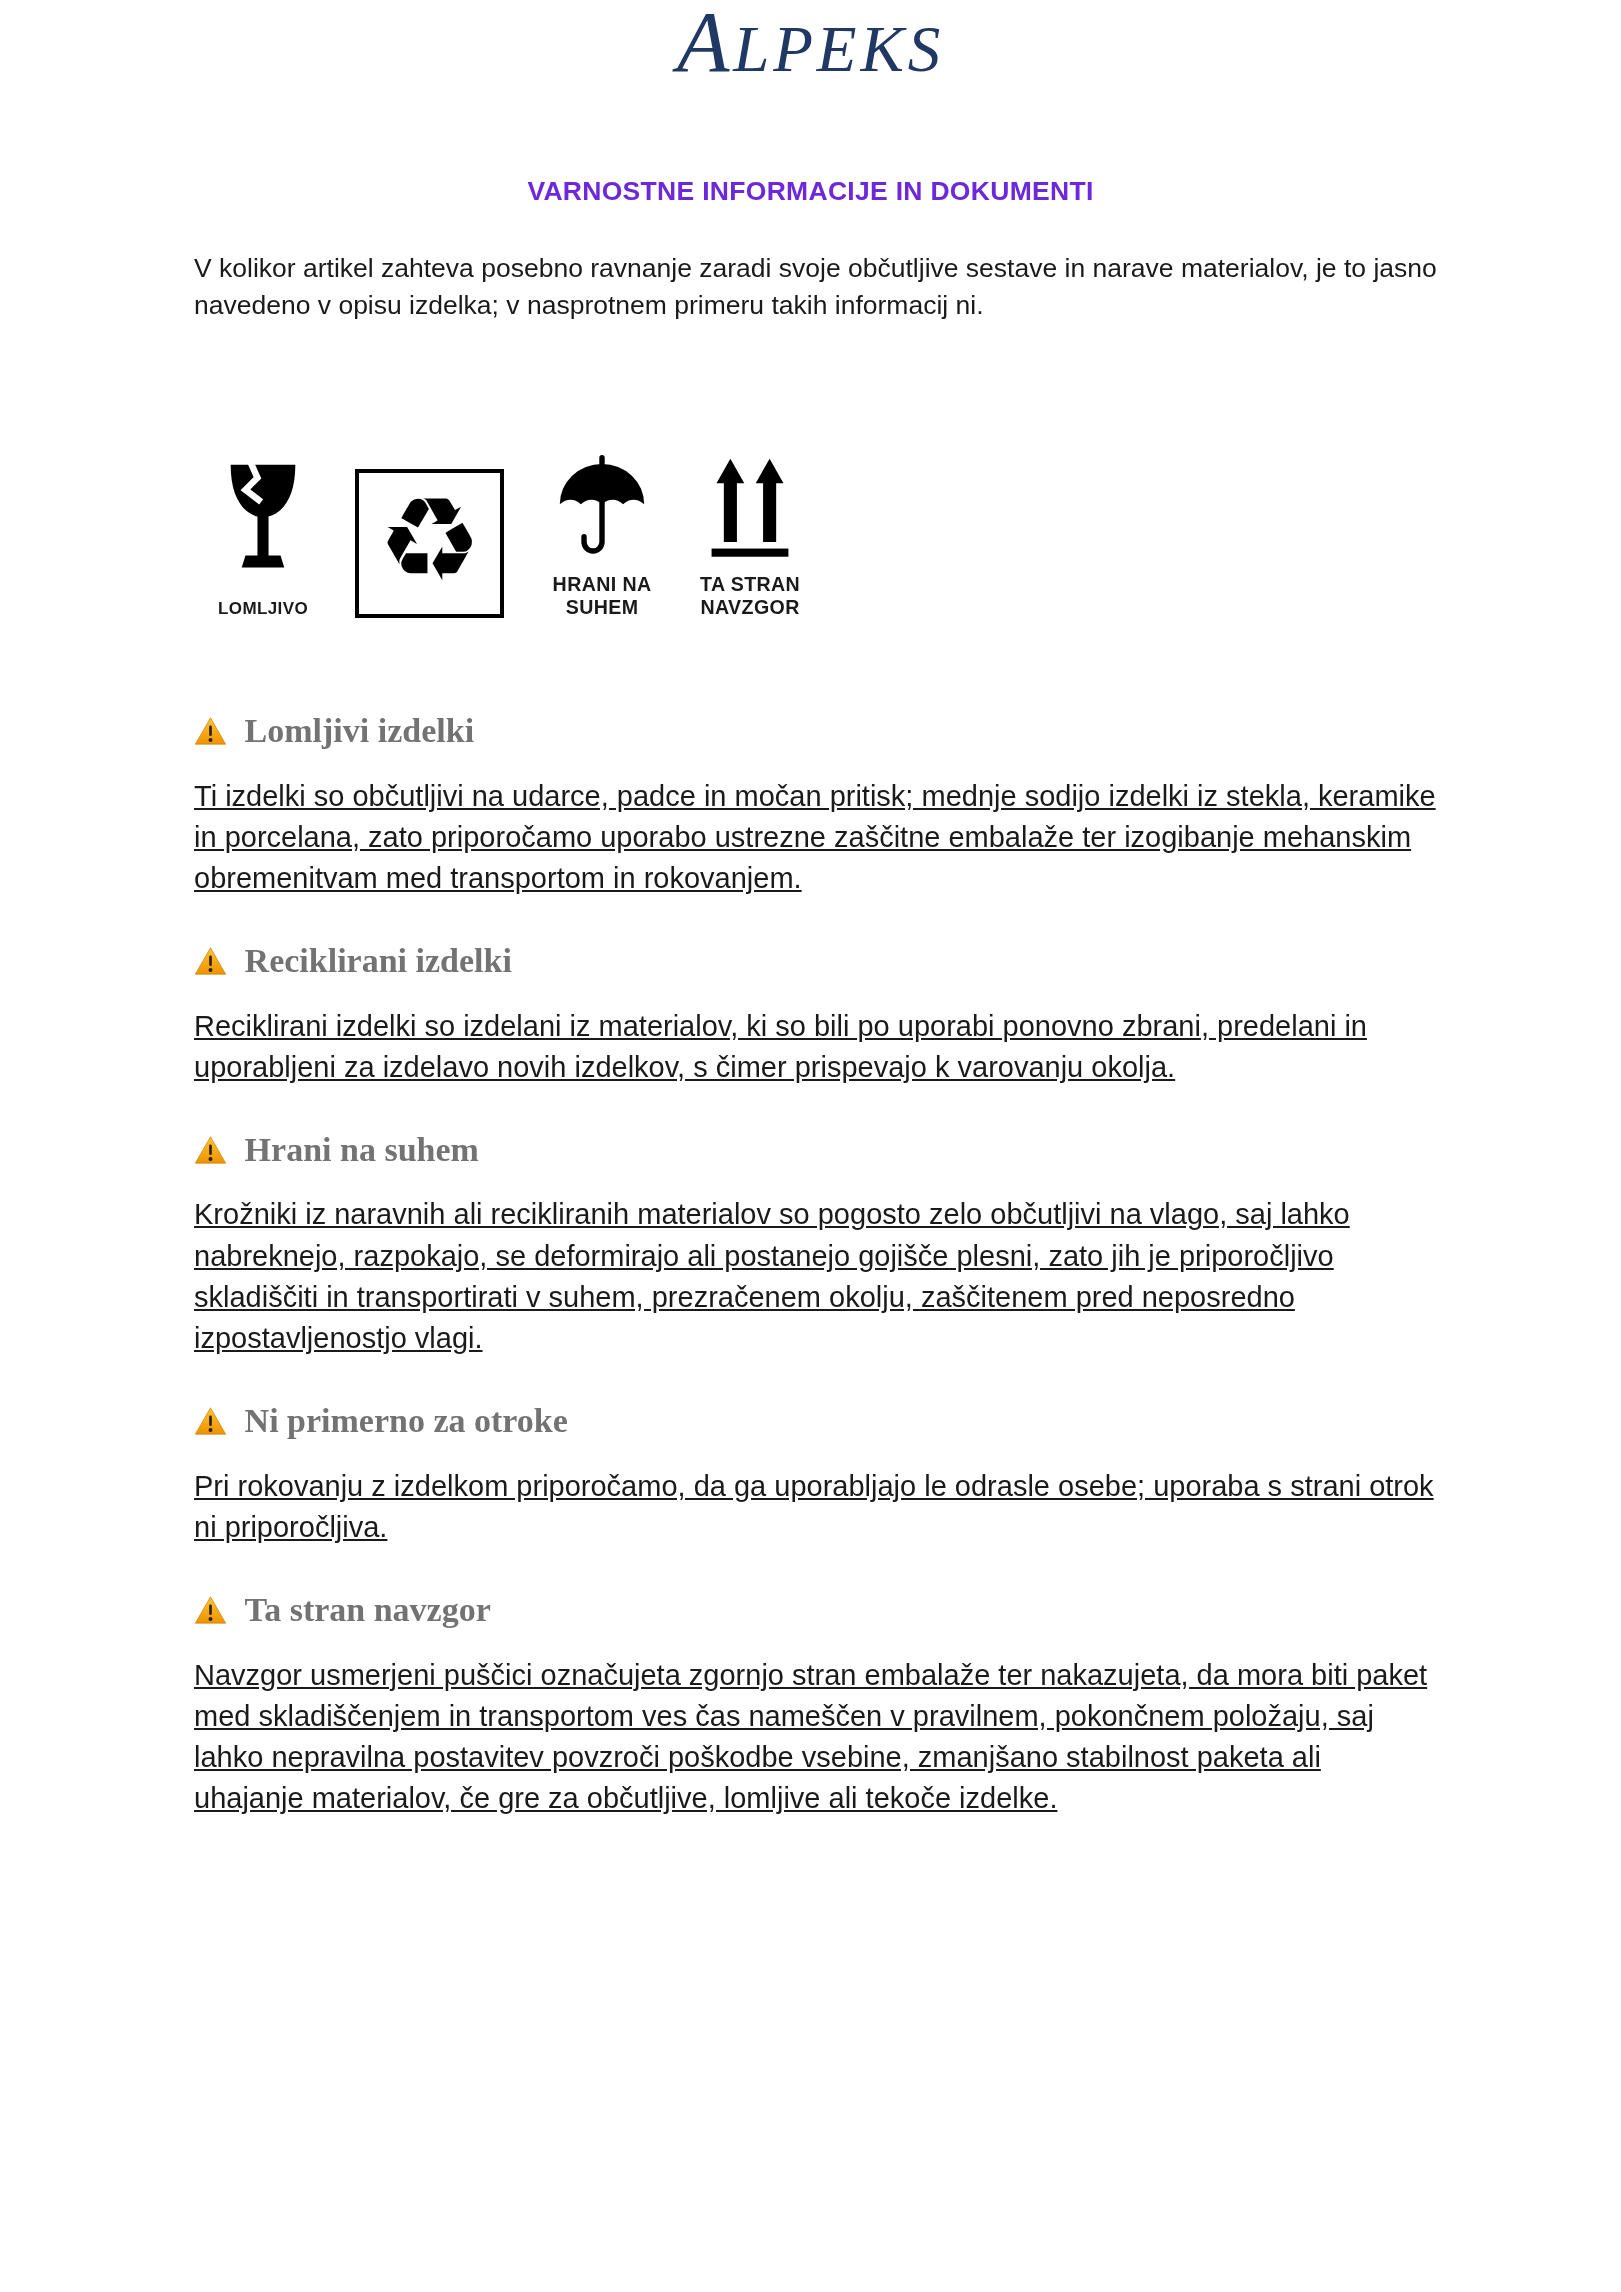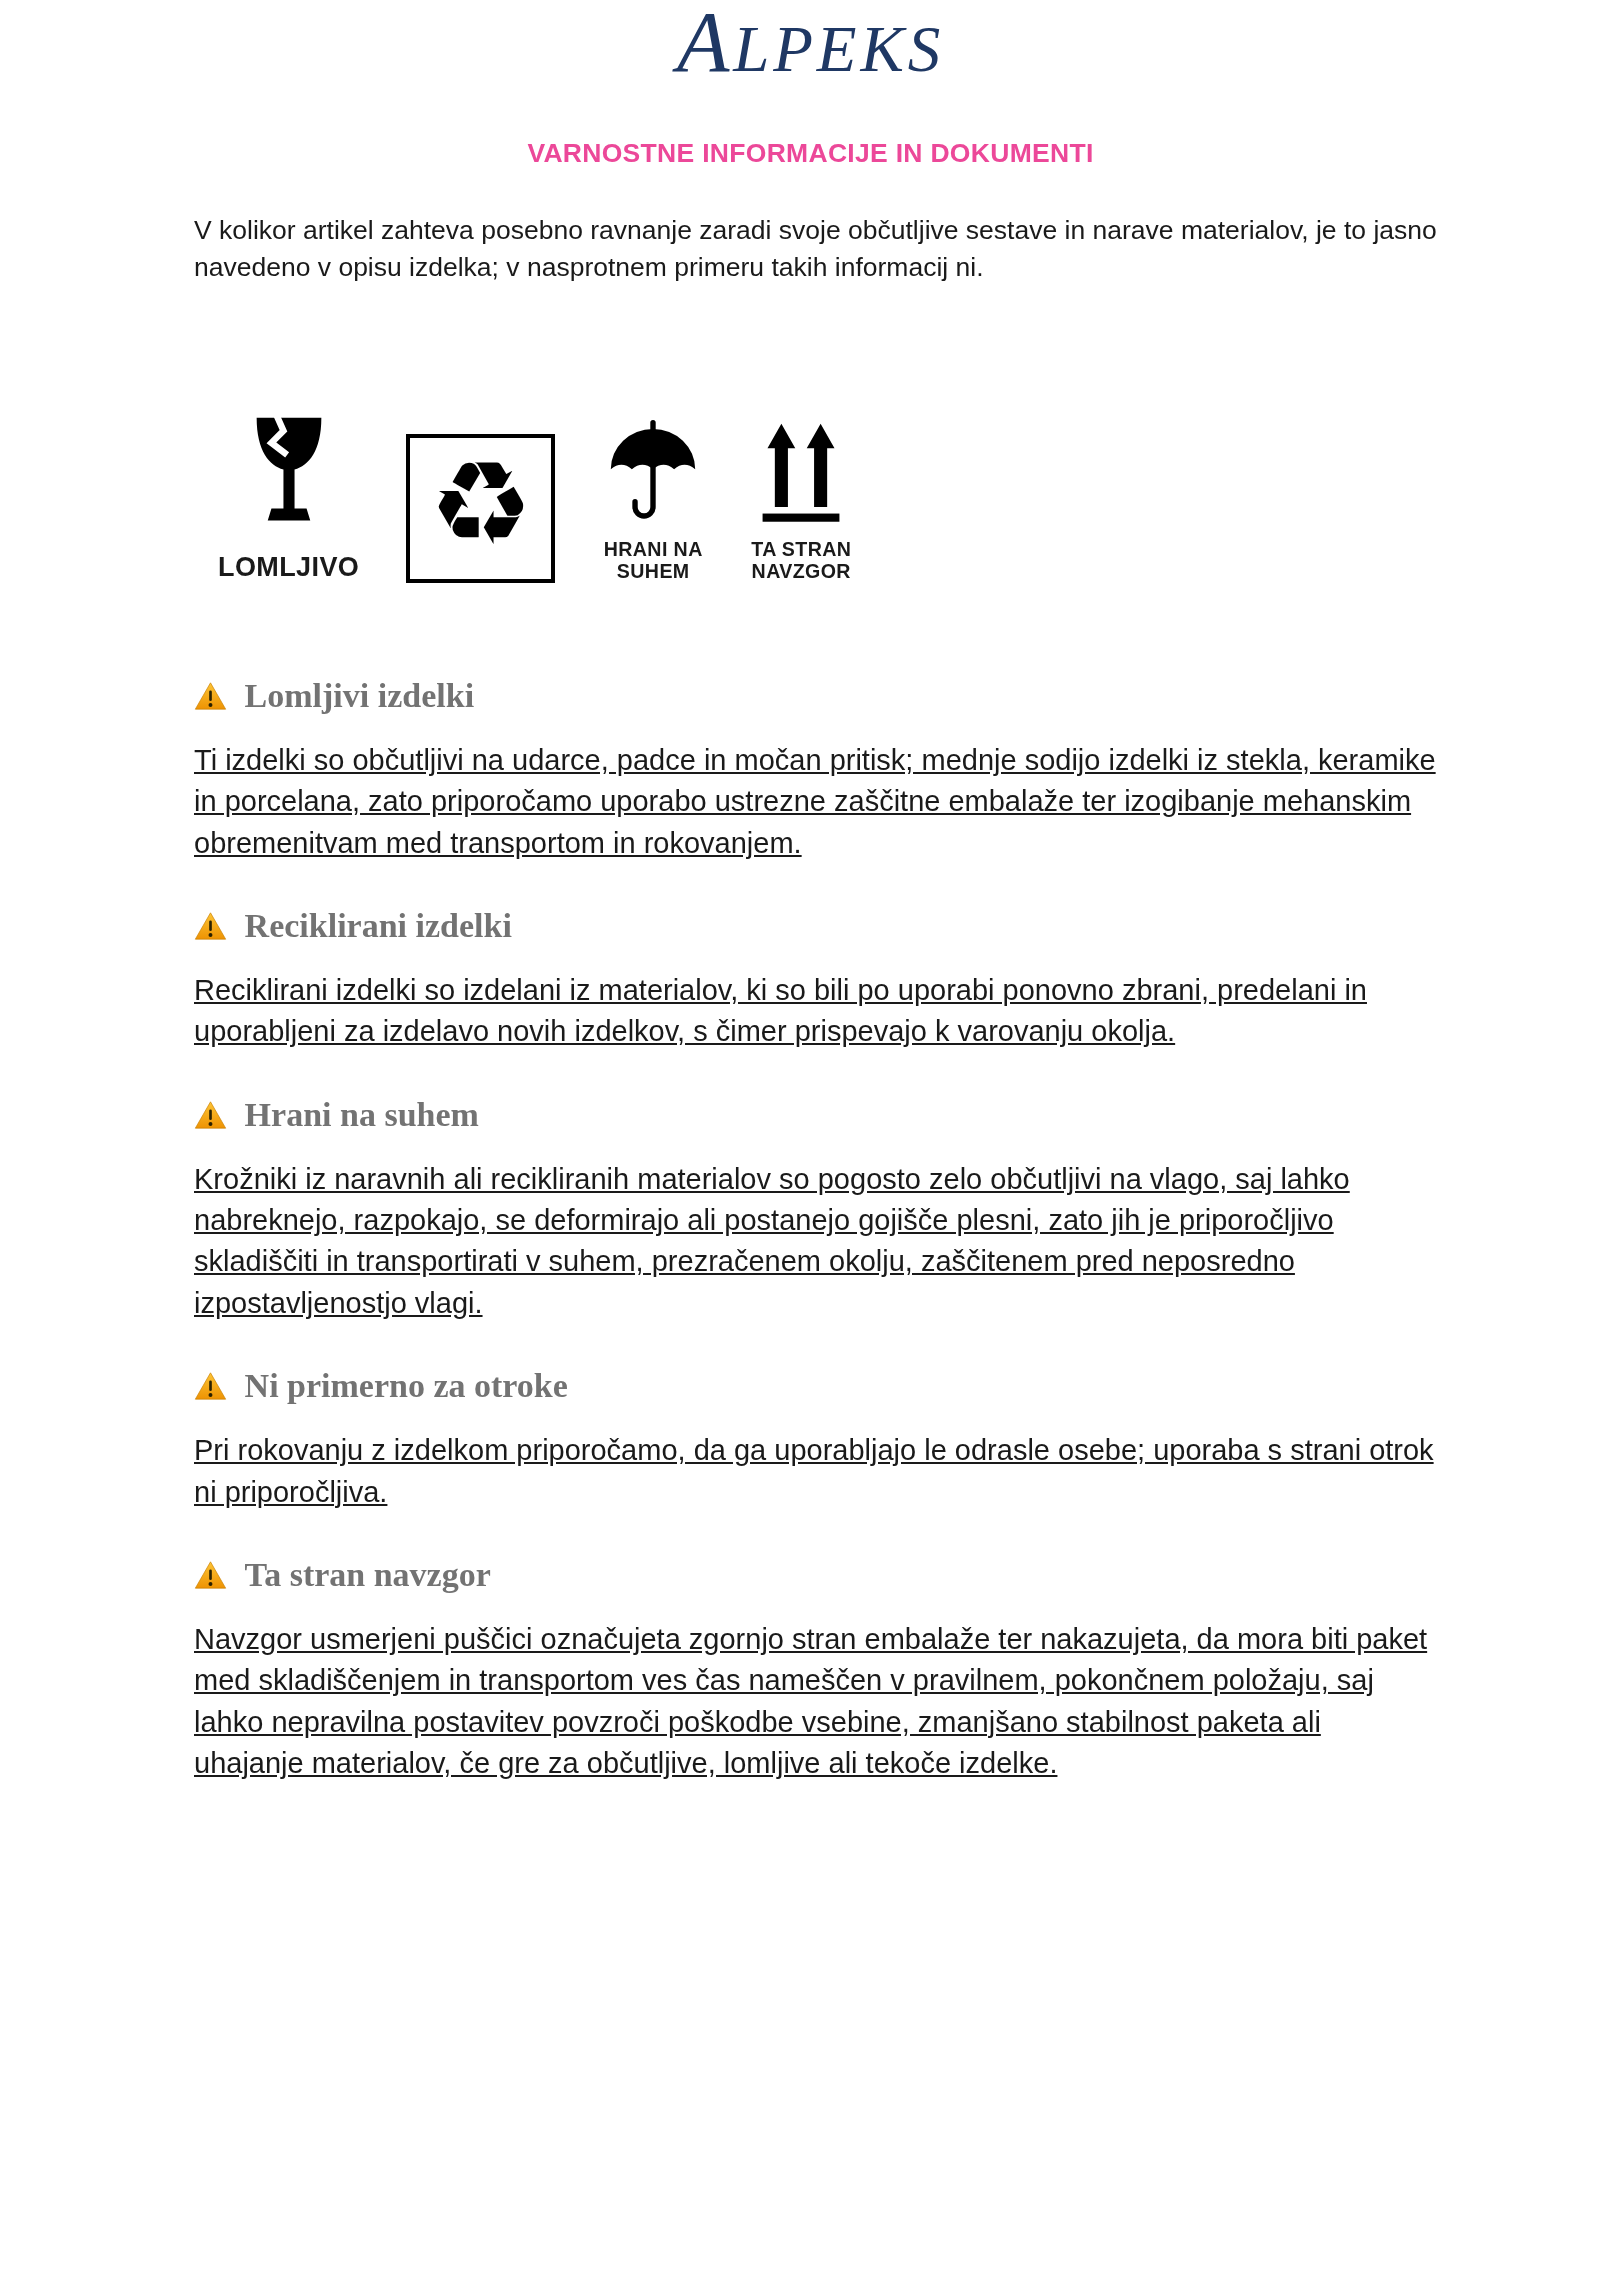--- a/index.html
+++ b/index.html
@@ -22,26 +22,26 @@
     font-weight: 500;
     font-size: 65px;
     letter-spacing: 3.9px;
     color: #1f3864;
     line-height: 1;
   }
   .logo::first-letter { font-size: 1.32em; }
 
   
   .doc-title {
-    margin-top: 52px;
+    margin-top: 90px;
     text-align: center;
     font-size: 26.5px;
     font-weight: bold;
     letter-spacing: 0.3px;
-    color: #ec4899;
+    color: #6d28d9;
   }
 
   
   .intro {
     margin: 43px 186px 0 194px;
     width: 1243px;
     font-size: 26.5px;
     line-height: 1.42;
   }
 
@@ -58,21 +58,21 @@
     align-items: center;
     justify-content: flex-end;
   }
   .icon-label {
     font-weight: bold;
     font-size: 19.6px;
     line-height: 1.15;
     text-align: center;
     letter-spacing: 0.4px;
   }
-  .icon-label.big { font-size: 27px; margin-top: 13.7px; }
+  .icon-label.big { font-size: 17px; margin-top: 13.7px; }
   .icon-label.small { margin-top: 13px; }
 
   .recycle-box {
     width: 149px; height: 149px;
     border: 4.9px solid #000;
     display: flex; align-items: center; justify-content: center;
   }
   .recycle-glyph {
     font-family: "DejaVu Sans", sans-serif;
     font-size: 116px;

